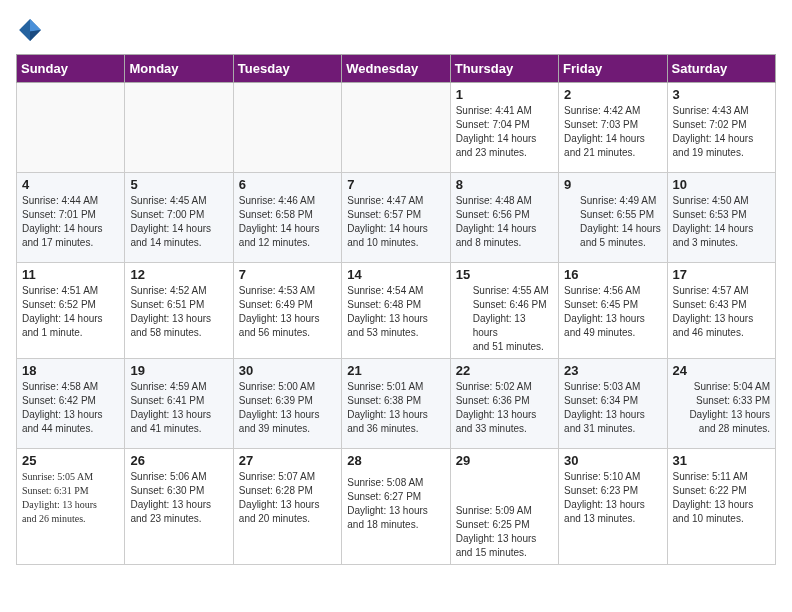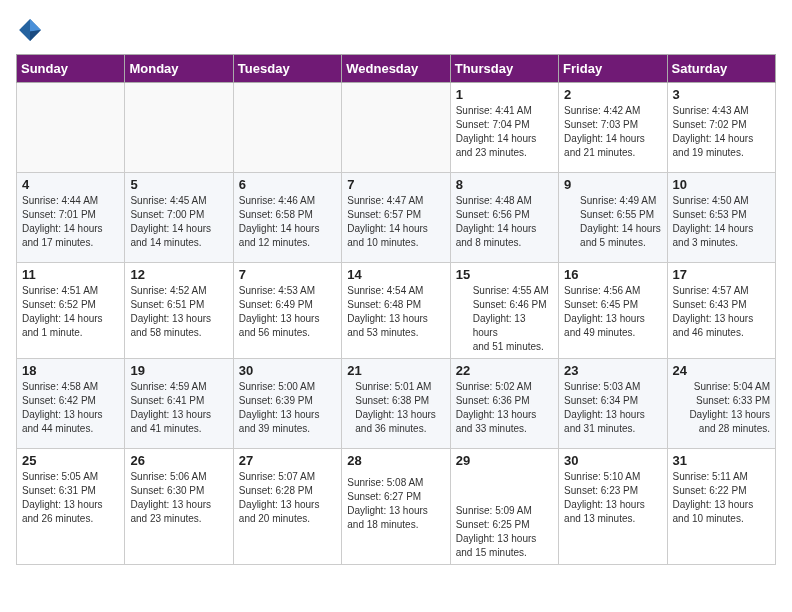--- a/index.html
+++ b/index.html
@@ -260,21 +260,21 @@
         </td>
         <td>
           <div class="day-number">30</div>
           <div class="day-info" style="white-space: pre-line;">Sunrise: 5:00 AM
 Sunset: 6:39 PM
 Daylight: 13 hours
 and 39 minutes.</div>
         </td>
         <td>
           <div class="day-number">21</div>
-          <div class="day-info" style="white-space: pre-line; margin-left: 8px;">Sunrise: 5:01 AM
+          <div class="day-info" style="white-space: pre-line;">Sunrise: 5:01 AM
 Sunset: 6:38 PM
 Daylight: 13 hours
 and 36 minutes.</div>
         </td>
         <td>
           <div class="day-number">22</div>
           <div class="day-info" style="white-space: pre-line;">Sunrise: 5:02 AM
 Sunset: 6:36 PM
 Daylight: 13 hours
 and 33 minutes.</div>
@@ -290,21 +290,21 @@
           <div class="day-number">24</div>
           <div class="day-info" style="white-space: pre-line; text-align: right;">Sunrise: 5:04 AM
 Sunset: 6:33 PM
 Daylight: 13 hours
 and 28 minutes.</div>
         </td>
       </tr>
       <tr>
         <td>
           <div class="day-number">25</div>
-          <div class="day-info" style="white-space: pre-line;">Sunrise: 5:05 AM
+          <div class="day-info" style="white-space: pre-line; font-family: Liberation Serif, serif;">Sunrise: 5:05 AM
 Sunset: 6:31 PM
 Daylight: 13 hours
 and 26 minutes.</div>
         </td>
         <td>
           <div class="day-number">26</div>
           <div class="day-info" style="white-space: pre-line;">Sunrise: 5:06 AM
 Sunset: 6:30 PM
 Daylight: 13 hours
 and 23 minutes.</div>

